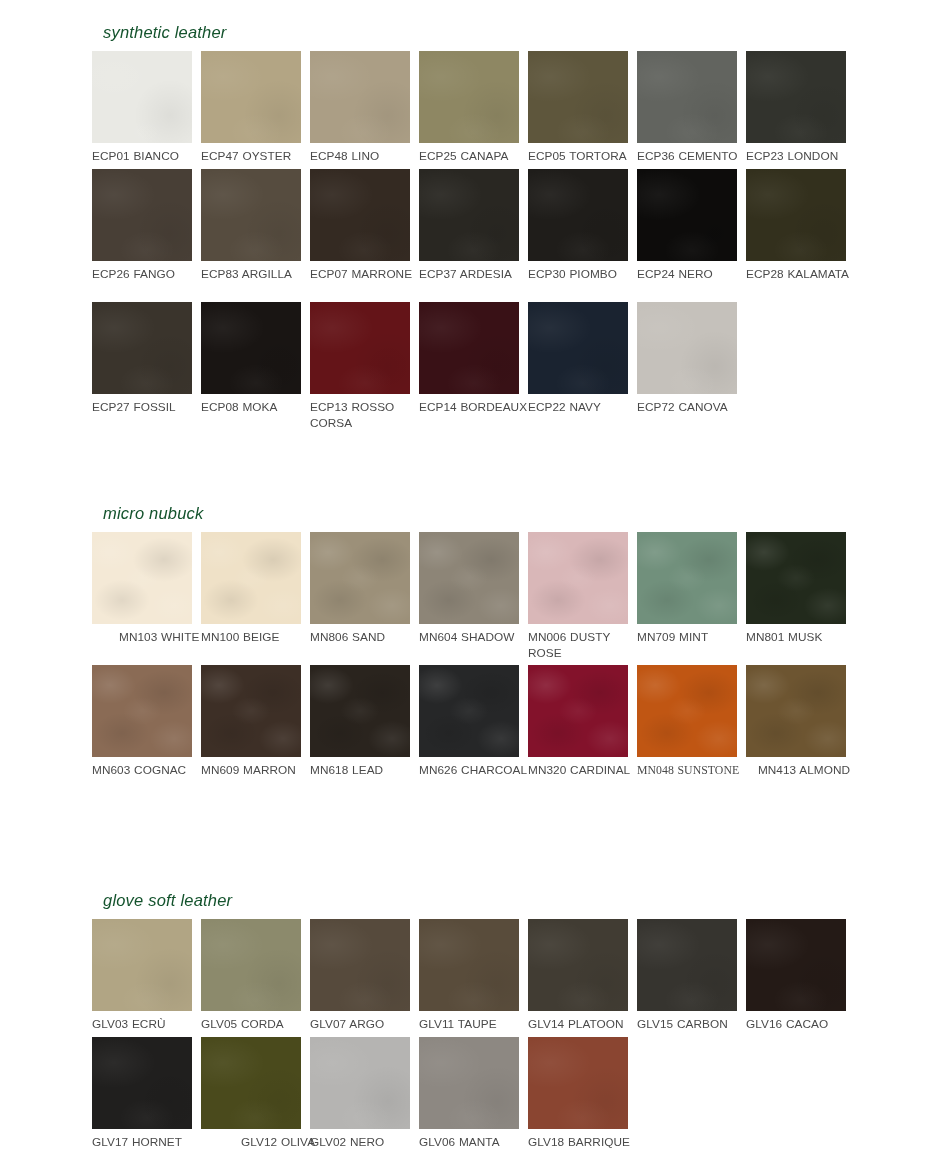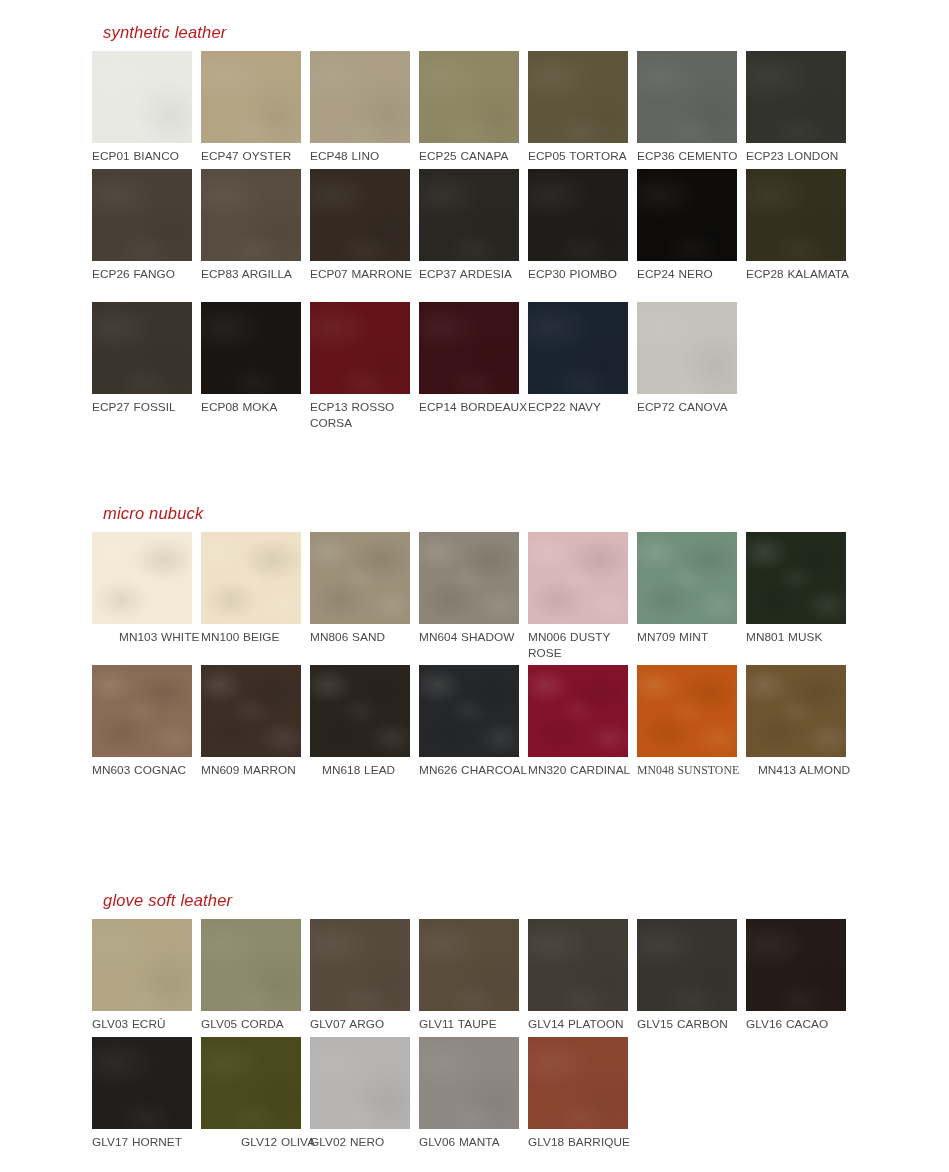--- a/index.html
+++ b/index.html
@@ -28,21 +28,21 @@
     left: 0;
     width: 949px;
   }
 
   .section-title {
     font-family: "Liberation Sans", sans-serif;
     font-style: italic;
     font-size: 16.5px;
     font-weight: 400;
     letter-spacing: 0.2px;
-    color: #b91c1c;
+    color: #14532d;
     margin: 0 0 9px 103px;
     line-height: 20px;
     white-space: nowrap;
   }
 
   .swatch-grid {
     display: grid;
     grid-template-columns: repeat(7, 100px);
     column-gap: 9px;
     row-gap: 0px;
@@ -227,21 +227,21 @@
         <div class="swatch-cell">
           <div class="swatch-chip tex-nubuck" style="background: rgb(138, 107, 85);"></div>
           <div class="swatch-label" style="min-height: 41px;">MN603 COGNAC</div>
         </div>
         <div class="swatch-cell">
           <div class="swatch-chip tex-nubuck" style="background: rgb(61, 47, 38);"></div>
           <div class="swatch-label" style="min-height: 41px;">MN609 MARRON</div>
         </div>
         <div class="swatch-cell">
           <div class="swatch-chip tex-nubuck" style="background: rgb(42, 36, 30);"></div>
-          <div class="swatch-label" style="min-height: 41px; margin-left: 12px;">MN618 LEAD</div>
+          <div class="swatch-label" style="min-height: 41px;">MN618 LEAD</div>
         </div>
         <div class="swatch-cell">
           <div class="swatch-chip tex-nubuck" style="background: rgb(38, 39, 40);"></div>
           <div class="swatch-label" style="min-height: 41px;">MN626 CHARCOAL</div>
         </div>
         <div class="swatch-cell">
           <div class="swatch-chip tex-nubuck" style="background: rgb(131, 18, 43);"></div>
           <div class="swatch-label" style="min-height: 41px;">MN320 CARDINAL</div>
         </div>
         <div class="swatch-cell">

